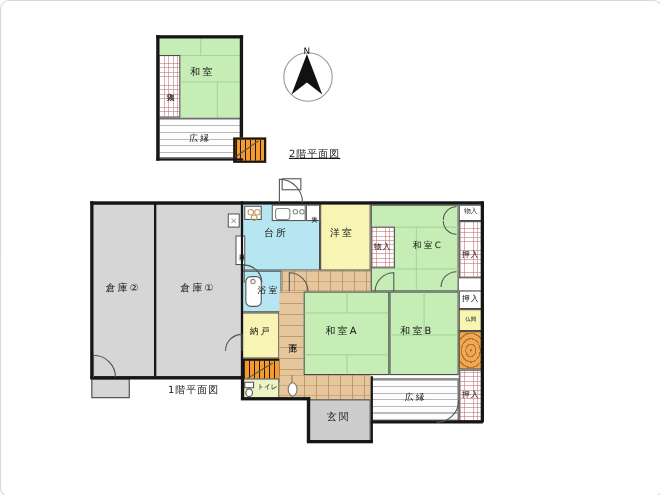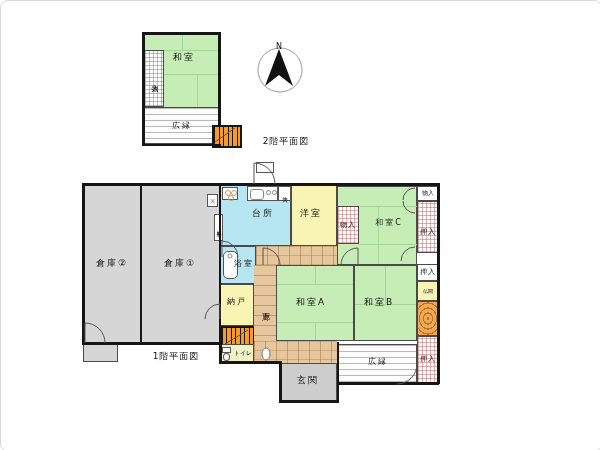--- a/index.html
+++ b/index.html
@@ -53,24 +53,24 @@
   <div class="tl" style="left:196px;top:73px;width:1px;height:33px;"></div>
   <div class="room hatch" style="left:143px;top:49px;width:20px;height:57px;"></div>
   <div class="room stripe" style="left:143px;top:106px;width:75px;height:37px;"></div>
   <div class="stairs" style="position:absolute;left:211px;top:124px;width:26px;height:19px;"></div>
 
   <div class="wall" style="left:141px;top:31px;width:79px;height:2.5px;"></div>
   <div class="wall" style="left:141px;top:31px;width:2.5px;height:114px;"></div>
   <div class="wall" style="left:217px;top:31px;width:2.5px;height:93px;"></div>
   <div class="wall" style="left:141px;top:142.5px;width:79px;height:2.5px;"></div>
 
-  <div class="lbl" style="left:183px;top:56px;">和室</div>
+  <div class="lbl" style="left:183px;top:66px;">和室</div>
   <div class="lbl v s7" style="left:153px;top:78px;">物入</div>
   <div class="lbl s8" style="left:181px;top:125px;">広縁</div>
-  <div class="lbl t" style="left:285px;top:140px;">2階平面図</div>
+  <div class="lbl t" style="left:285px;top:140px;text-decoration:underline;">2階平面図</div>
 
   <div class="room gr" style="left:82px;top:184px;width:58px;height:158px;"></div>
   <div class="room gr" style="left:140px;top:184px;width:79px;height:158px;"></div>
   <div class="room gr" style="left:82px;top:343px;width:35px;height:18px;"></div>
 
   <div class="room cy" style="left:219px;top:183px;width:71px;height:62px;"></div>
   <div class="room cy" style="left:219px;top:245px;width:36px;height:38px;"></div>
   <div class="room ye" style="left:219px;top:283px;width:34px;height:42px;"></div>
   <div class="stairs" style="position:absolute;left:219px;top:325px;width:34px;height:18px;"></div>
   <div class="room pale" style="left:219px;top:343px;width:34px;height:19px;"></div>
@@ -132,21 +132,21 @@
   <div class="wall" style="left:278px;top:360px;width:2.5px;height:41px;"></div>
   <div class="wall" style="left:278px;top:399px;width:60px;height:2.5px;"></div>
   <div class="wall" style="left:335.5px;top:341px;width:2.5px;height:60px;"></div>
   <div class="wall" style="left:336px;top:381px;width:102px;height:2.5px;"></div>
   <div class="wall" style="left:436px;top:182px;width:2.5px;height:201px;"></div>
   <div class="wall" style="left:139px;top:184px;width:1.5px;height:157px;"></div>
   <div class="wall" style="left:218px;top:182px;width:1.5px;height:160px;"></div>
 
   <div class="lbl" style="left:111px;top:262px;">倉庫②</div>
   <div class="lbl" style="left:179px;top:262px;">倉庫①</div>
-  <div class="lbl" style="left:262px;top:212px;">台所</div>
+  <div class="lbl" style="left:250px;top:212px;">台所</div>
   <div class="lbl v s5" style="left:217.5px;top:226px;">勝手口</div>
   <div class="lbl v s5" style="left:283.5px;top:192px;">物入</div>
   <div class="lbl" style="left:310px;top:212px;">洋室</div>
   <div class="lbl s7" style="left:347px;top:224px;">物入</div>
   <div class="lbl s8" style="left:388px;top:222px;">和室C</div>
   <div class="lbl s6" style="left:427px;top:192px;">物入</div>
   <div class="lbl s7" style="left:427px;top:231px;">押入</div>
   <div class="lbl s7" style="left:427px;top:271px;">押入</div>
   <div class="lbl s5" style="left:427px;top:290px;">仏間</div>
   <div class="lbl s7" style="left:427px;top:358px;">押入</div>

